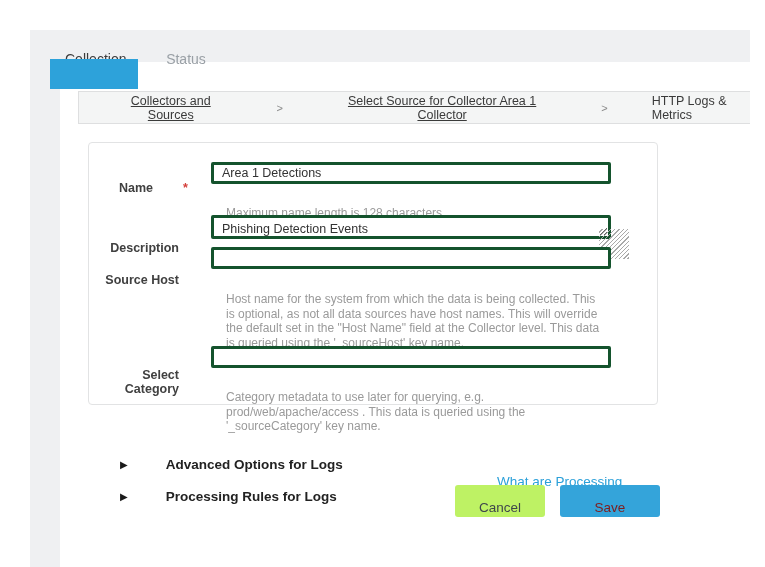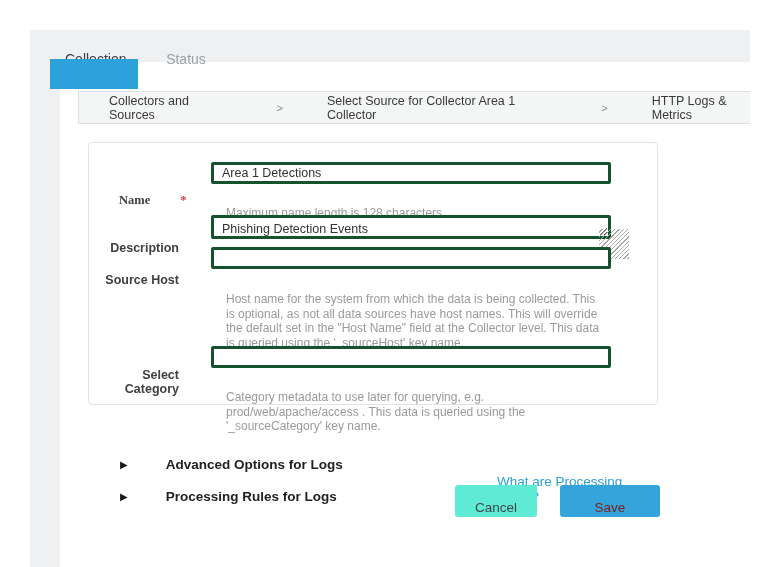--- a/index.html
+++ b/index.html
@@ -21,21 +21,21 @@
   .tab-status { left:120px; width:72px; }
   .tab-underline { position:absolute; left:20px; top:29px; width:88px; height:3px; background:#2da2da; }
 
   
   .breadcrumb {
     position:absolute; left:48px; top:61px; width:717px; height:33px;
     background:#f4f5f5; border:1px solid #dedfe0; border-right:none;
     display:flex; align-items:center; padding-left:15px;
     font-size:12.5px; color:#3a3a3a;
   }
-  .breadcrumb a { color:#3a3a3a; cursor:pointer; }
+  .breadcrumb a { color:#3a3a3a; text-decoration:underline; cursor:pointer;text-align:center; }
   .crumb-sep { color:#8a8a8a; font-size:11px; margin:0 14px; }
 
   
   .card {
     position:absolute; left:58px; top:112px; width:570px; height:263px;
     background:#fff; border:1px solid #e2e3e4; border-radius:4px;
   }
   .f-label { position:absolute; left:0; width:105px; text-align:right;
              font-size:12.5px; font-weight:bold; color:#404040; }
   .req { color:#d43f3a; }
@@ -54,21 +54,21 @@
   
   .section { position:absolute; left:60px; display:flex; align-items:center; cursor:pointer; }
   .section .tri { font-size:10px; color:#1a1a1a; margin-right:8px; }
   .section .sec-label { font-size:13.5px; font-weight:bold; color:#222; }
   .rules-link { position:absolute; top:429px; left:452px; width:176px; 
                 font-size:13.5px; color:#2ba0d9; text-decoration:none; cursor:pointer; }
 
   
   .btn { position:absolute; top:455px; height:32px; border:none; border-radius:3px;
          font-family:"Liberation Sans", sans-serif; font-size:13.5px; cursor:pointer; }
-  .btn-cancel { left:425px; width:82px; background:#5eead4; color:#3f464c; }
+  .btn-cancel { left:425px; width:90px; background:#bef264; color:#3f464c; }
   .btn-save { left:530px; width:100px; background:#34a4da; color:#7f1d1d; }
 
   .right-divider { position:absolute; left:761px; top:95px; width:1px; height:405px; background:#e9eaeb; }
 </style>
 </head>
 <body>
 
 <div id="screen">
 
   <div class="top-bar"></div>
@@ -81,21 +81,21 @@
   <div class="breadcrumb">
     <a>Collectors and Sources</a>
     <span class="crumb-sep">&gt;</span>
     <a>Select Source for Collector Area 1 Collector</a>
     <span class="crumb-sep">&gt;</span>
     <span>HTTP Logs &amp; Metrics</span>
   </div>
 
   <div class="card">
 
-    <div class="f-label" style="top:35px;font-family:Liberation Serif, serif;">
+    <div class="f-label" style="top:23px;">
       <span>Name</span><span class="req">*</span>
     </div>
     <input class="f-input" style="top: 19px;" type="text" value="Area 1 Detections">
     <div class="f-help" style="top:48px;">Maximum name length is 128 characters.</div>
 
     <div class="f-label" style="top:83px;">Description</div>
     <textarea class="f-input" style="top: 72px;">Phishing Detection Events</textarea>
     <div class="resize-grip" style="top:86px;"></div>
 
     <div class="f-label" style="top:115px;">Source Host</div>

